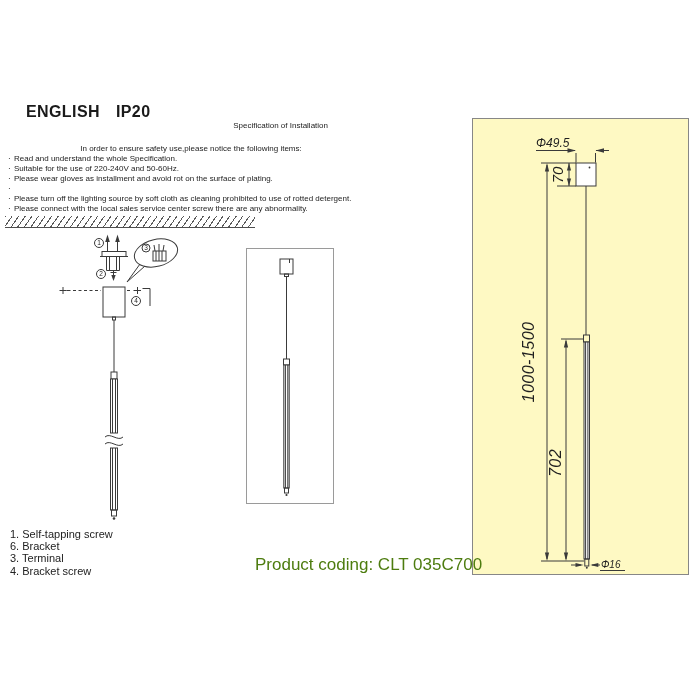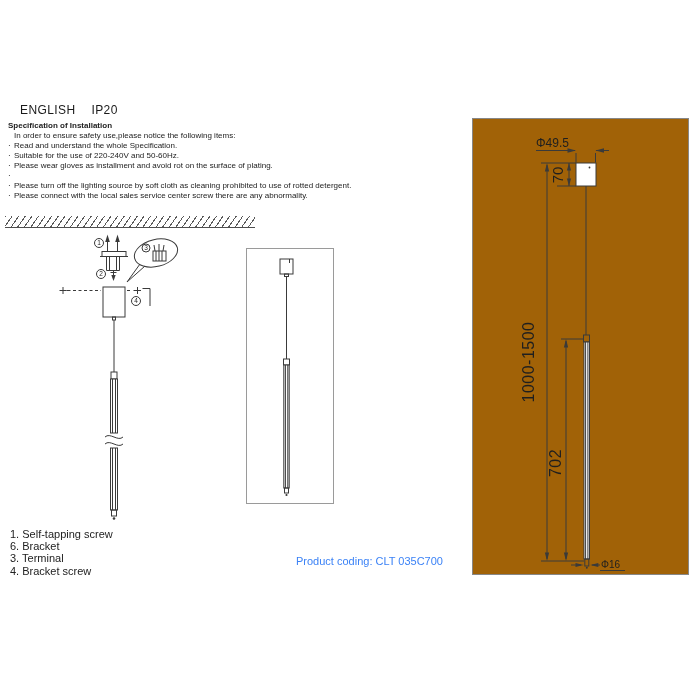--- a/index.html
+++ b/index.html
@@ -1,26 +1,26 @@
 <!DOCTYPE html>
 <html><head>
 <meta charset="utf-8">
 <style>
   html,body{margin:0;padding:0;background:#fff;}
   .canvas{position:relative;width:700px;height:700px;background:#ffffff;overflow:hidden;
           font-family:"Liberation Sans","DejaVu Sans",sans-serif;color:#1a1a1a;}
 
   
-  .header{position:absolute;left:20px;top:103px;font-size:12px;font-weight:normal;letter-spacing:.4px;}
+  .header{position:absolute;left:26px;top:103px;font-size:16px;font-weight:bold;letter-spacing:.4px;}
   .header .ip{margin-left:16px;}
 
   
   .spec{position:absolute;left:8px;top:121px;width:360px;font-size:8px;line-height:10px;color:#222;}
-  .spec-title{width:320px;text-align:left;margin-bottom:0;font-weight:bold;}
-  .spec-intro{padding-left:6px;}
+  .spec-title{width:320px;text-align:right;margin-bottom:13px;}
+  .spec-intro{padding-left:6px;text-align:center;}
   .spec-item{display:flex;}
   .spec-item .b{width:6px;flex:0 0 6px;text-align:left;}
 
   
   .hatch{position:absolute;left:5px;top:216px;width:250px;height:11px;
          border-bottom:1px solid #4e4e4e;
          background-image:repeating-linear-gradient(125deg,#5a5a5a 0px,#5a5a5a 1px,transparent 1px,transparent 5.4px);}
 
   
   .canvas svg line,.canvas svg path,.canvas svg rect,.canvas svg ellipse,.canvas svg polyline
@@ -30,24 +30,24 @@
   .canvas svg .wf{fill:#ffffff;}
   .canvas svg .dot{fill:#3a3a3a;stroke:none;}
   .canvas svg text{font-family:"Liberation Sans","DejaVu Sans",sans-serif;fill:#1f1f1f;stroke:none;}
   .canvas svg text.cn{font-size:6.5px;text-anchor:middle;}
   .canvas svg text.dim{font-size:15px;text-anchor:middle;}
   .canvas svg text.dimL{font-size:16px;text-anchor:middle;letter-spacing:.5px;}
 
   .left-diagram{position:absolute;left:50px;top:230px;}
 
   .preview-box{position:absolute;left:246px;top:248px;width:86px;height:254px;border:1px solid #9a9a9a;background:#fff;}
-  .dim-box{position:absolute;left:472px;top:118px;width:215px;height:455px;border:1.5px solid #878787;background:#a16207;}
+  .dim-box{position:absolute;left:472px;top:118px;width:215px;height:455px;border:1.5px solid #878787;background:#fef9c3;font-style:italic;}
 
   .parts{position:absolute;left:10px;top:528px;font-size:11px;line-height:12.2px;color:#222;}
-  .product{position:absolute;left:255px;top:555px;font-size:11px;color:#3b82f6;margin-left:41px;}
+  .product{position:absolute;left:255px;top:555px;font-size:17px;color:#4d7c0f;}
 </style>
 </head>
 <body>
 
 <div class="canvas">
 
   <div class="header">
     <span>ENGLISH</span><span class="ip">IP20</span>
   </div>
 

